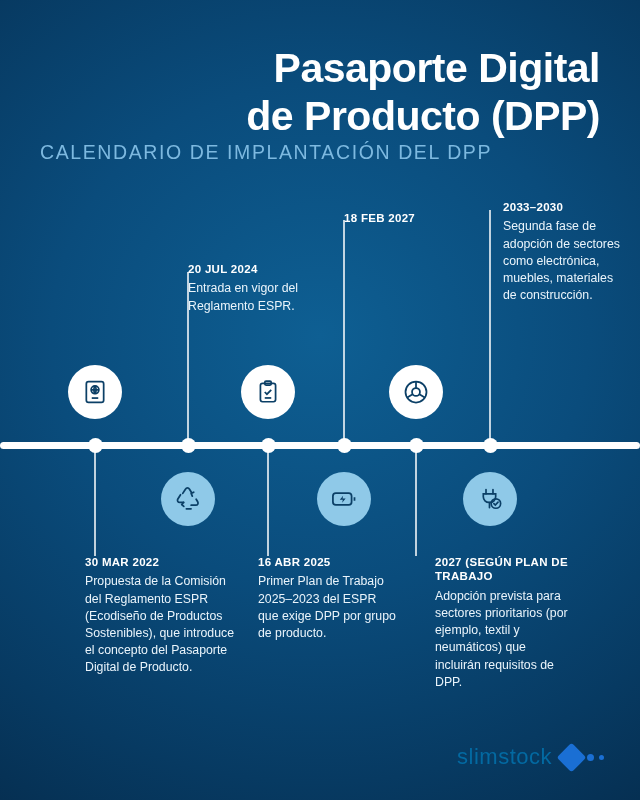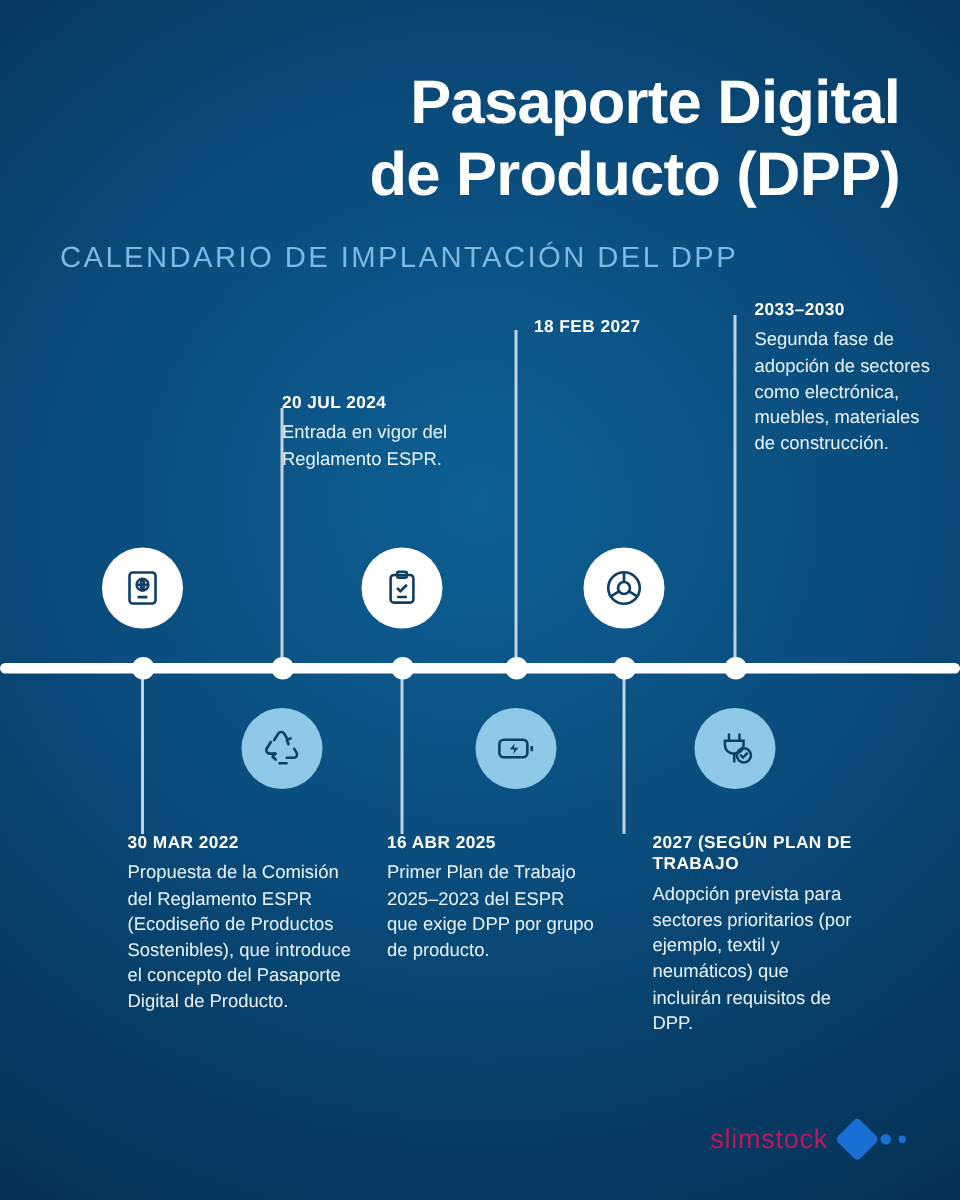--- a/index.html
+++ b/index.html
@@ -18,21 +18,20 @@
   .header { padding: 44px 40px 0 40px; }
   .title {
     font-size: 41px;
     font-weight: bold;
     line-height: 1.18;
     letter-spacing: -0.5px;
     color: #ffffff;
     text-align: right;
   }
   .subtitle {
-    margin-top: 20px;
     font-size: 19.5px;
     letter-spacing: 1.6px;
     color: #7db9e0;
     font-weight: normal;
   }
 
   
   .timeline {
     position: absolute;
     left: 0; right: 0;
@@ -96,23 +95,23 @@
   
   .footer {
     position: absolute;
     right: 36px;
     bottom: 30px;
     display: flex;
     align-items: center;
     gap: 9px;
   }
   .logo-text {
-    font-size: 18px;
+    font-size: 22px;
     letter-spacing: 0.5px;
-    color: #be185d;
+    color: #0369a1;
   }
   .logo-mark { display: flex; align-items: center; gap: 5px; }
   .diamond {
     width: 21px; height: 21px;
     background: #1a6fd4;
     transform: rotate(45deg);
     border-radius: 3px;
   }
   .dot-sm { width: 7px; height: 7px; border-radius: 50%; background: #1a6fd4; }
   .dot-xs { width: 5px; height: 5px; border-radius: 50%; background: #1a6fd4; }
@@ -200,21 +199,21 @@
       <circle cx="16.8" cy="15.6" r="4.2"></circle>
       <path d="M15 15.6l1.3 1.3 2.4-2.5"></path>
     </svg>
   </div>
 
   <div class="entry" style="left:188px; top:52px; width:150px;">
     <div class="date">20 JUL 2024</div>
     <div class="desc">Entrada en vigor del Reglamento ESPR.</div>
   </div>
 
-  <div class="entry" style="left:356px; top:1px; width:158px;">
+  <div class="entry" style="left:344px; top:1px; width:158px;">
     <div class="date">18 FEB 2027</div>
   </div>
 
   <div class="entry" style="left:503px; top:-10px; width:122px;">
     <div class="date">2033–2030</div>
     <div class="desc">Segunda fase de adopción de sectores como electrónica, muebles, materiales de construcción.</div>
   </div>
 
   <div class="entry" style="left:85px; top:345px; width:152px;">
     <div class="date">30 MAR 2022</div>

